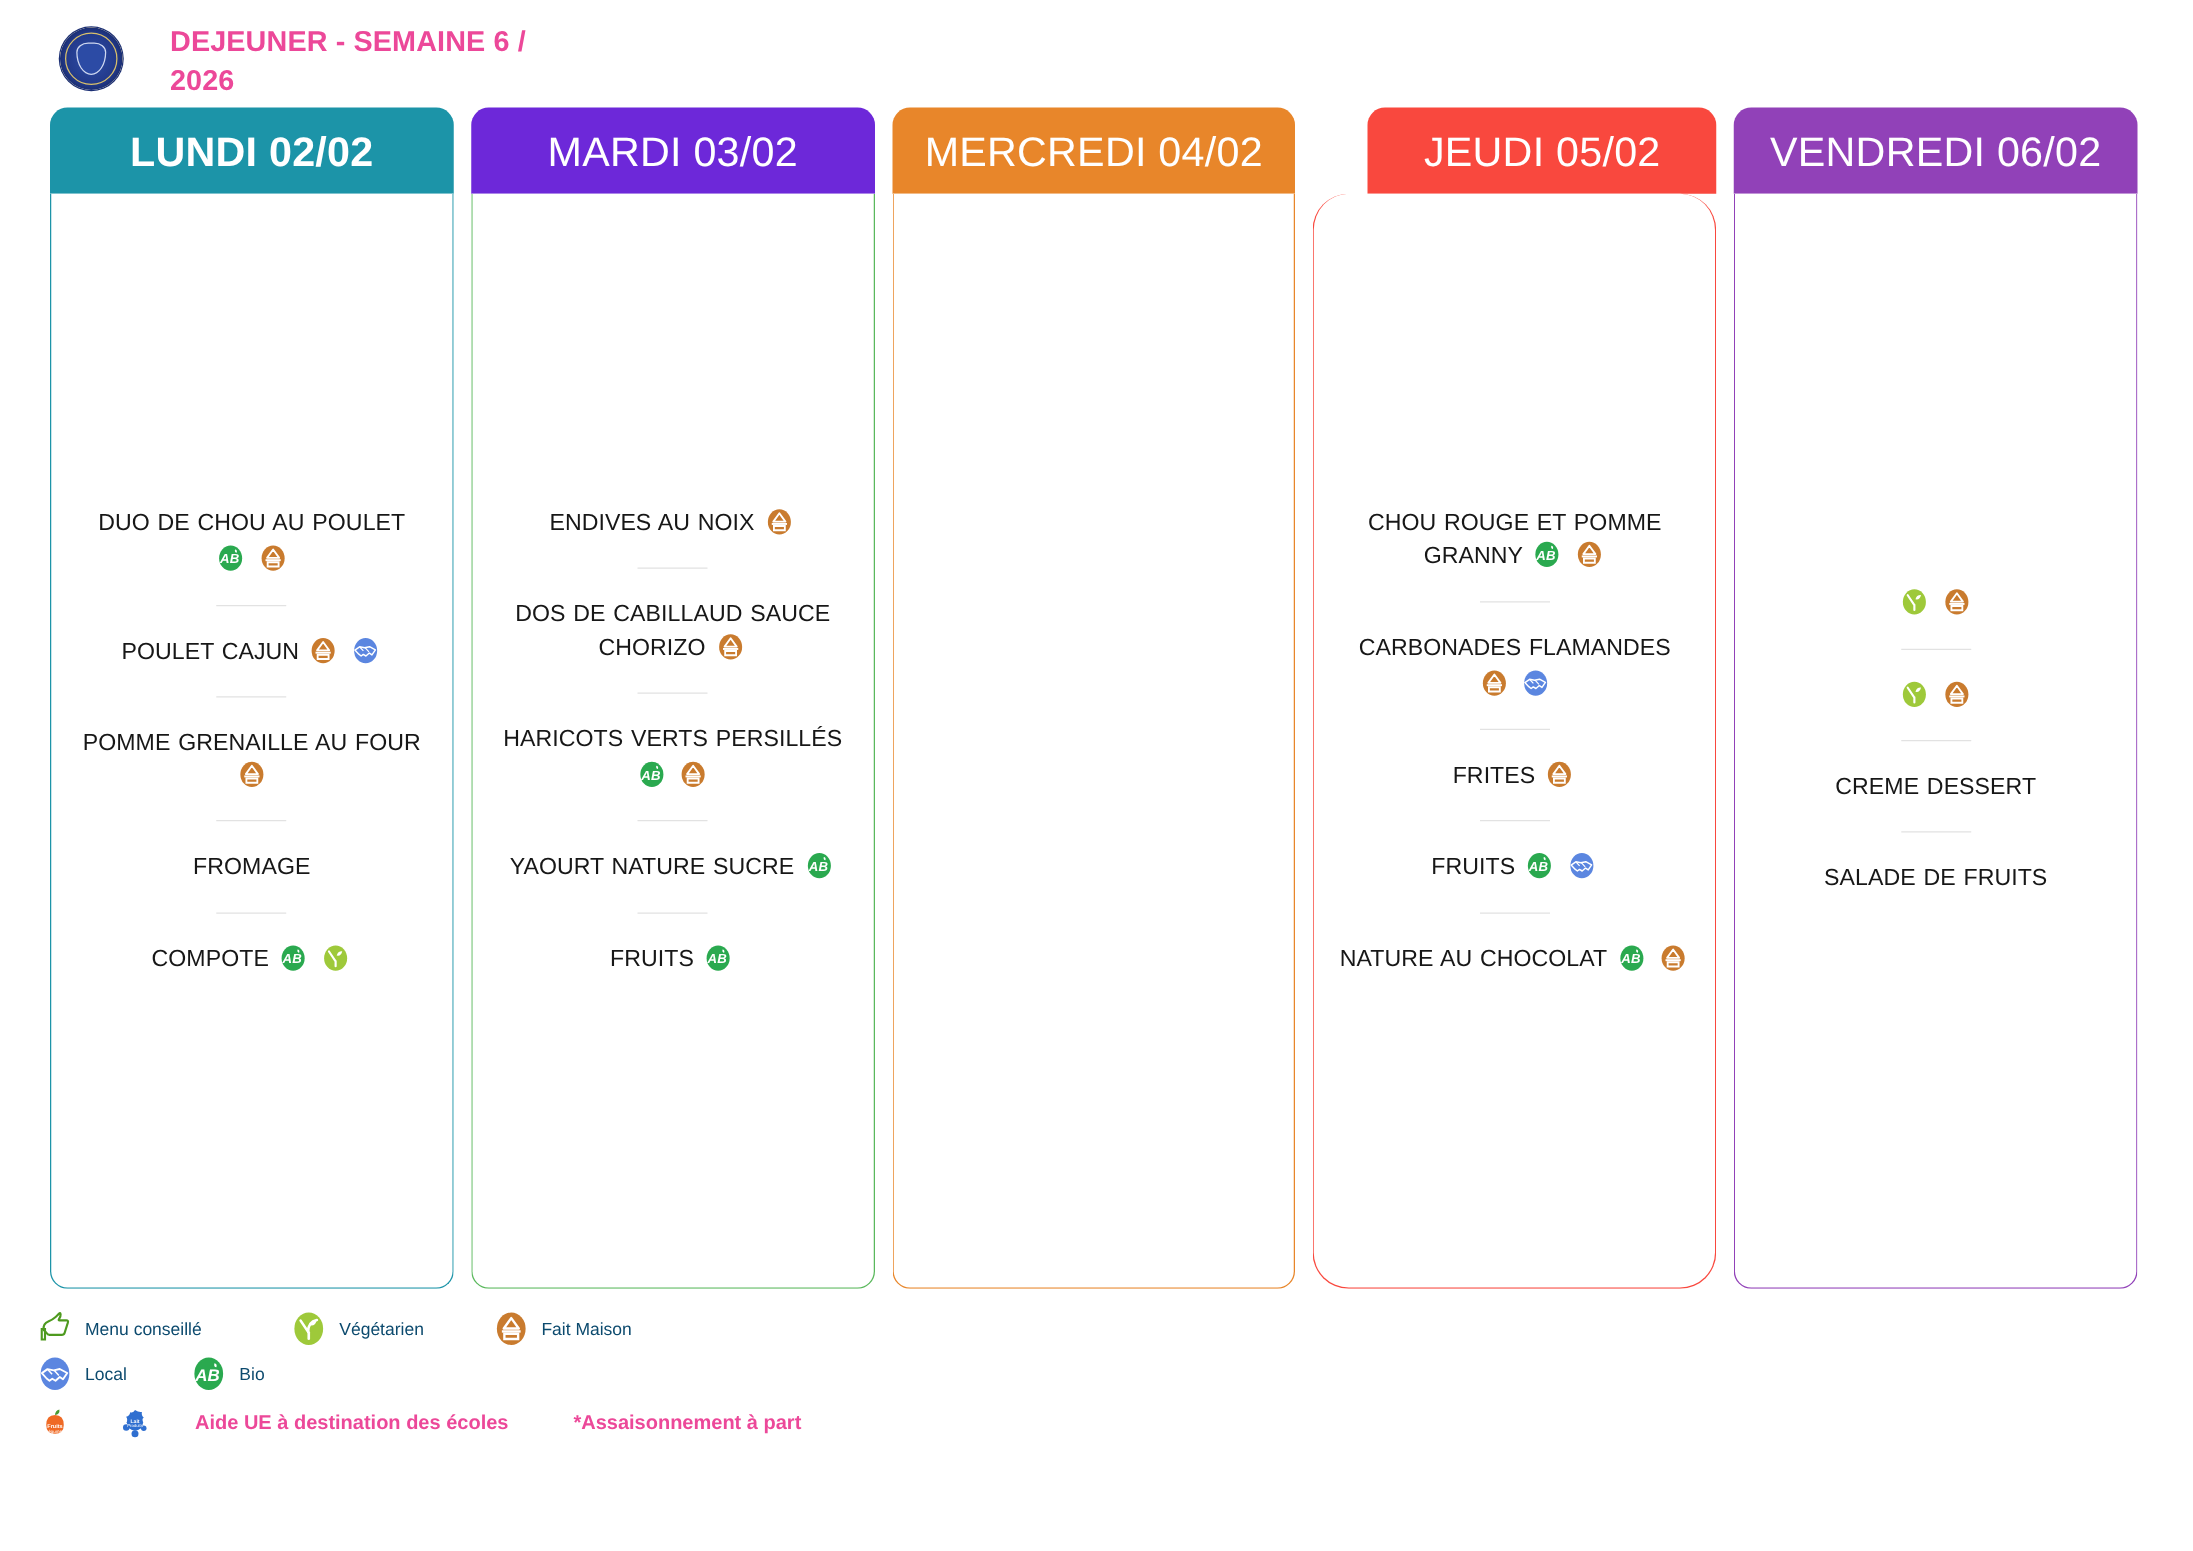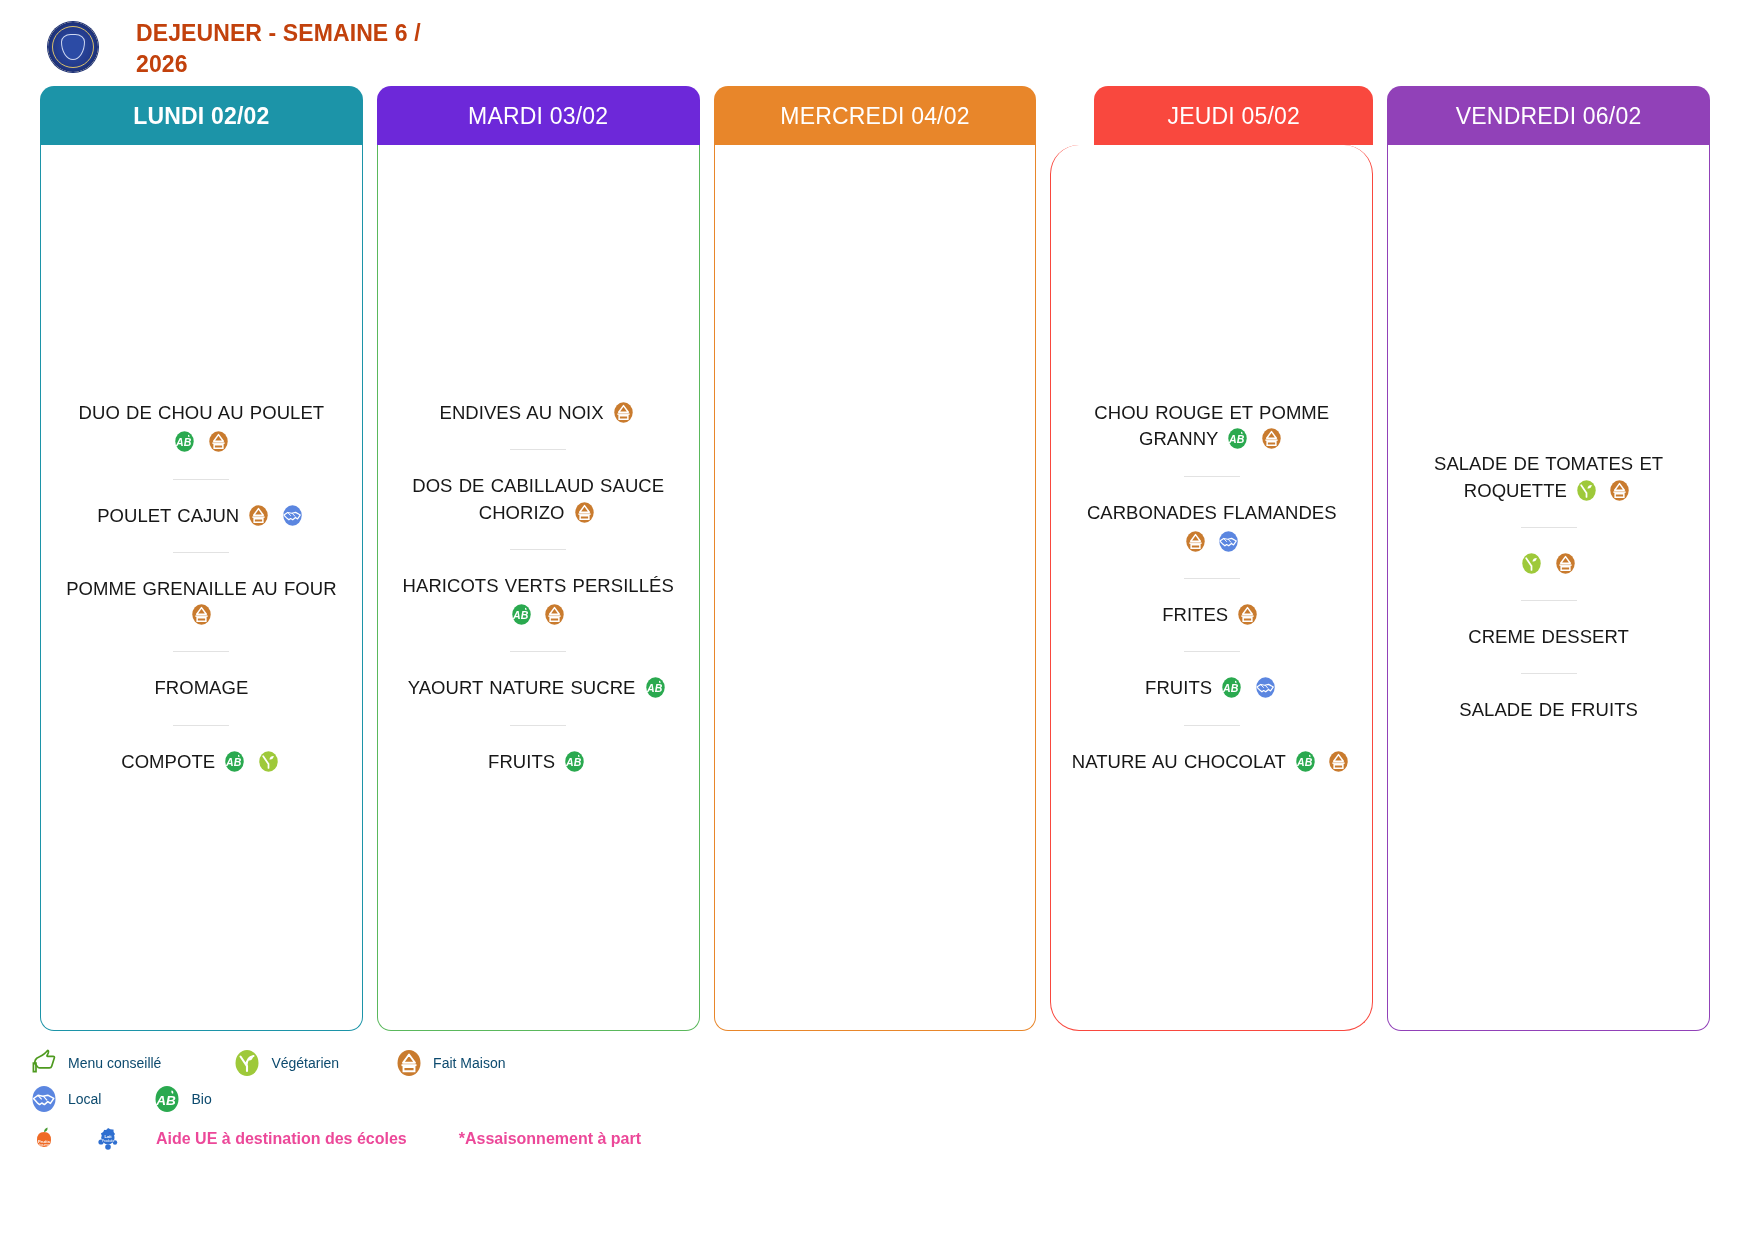--- a/index.html
+++ b/index.html
@@ -40,21 +40,21 @@
   .logo-ring {
     position: absolute;
     inset: 4px;
     border-radius: 50%;
     border: 1.5px solid #d9c06a;
   }
   .title {
     margin-left: 38px;
     font-size: 23px;
     font-weight: bold;
-    color: #c2410c;
+    color: #ec4899;
     line-height: 1.33;
     max-width: 300px;
     letter-spacing: 0.1px;
   }
 
   
   .week {
     display: flex;
     gap: 14px;
     padding: 0 44px 0 40px;
@@ -63,21 +63,21 @@
   .day {
     flex: 1 1 0;
     display: flex;
     flex-direction: column;
     min-width: 0;
   }
   .day-head {
     border-radius: 14px 14px 0 0;
     color: #ffffff;
     text-align: center;
-    font-size: 23px;
+    font-size: 33px;
     padding: 19px 4px 17px;
     letter-spacing: 0.2px;
     line-height: 1;
   }
   .day-head.bold { font-weight: bold; }
   .day-body {
     flex: 1 1 auto;
     border: 1px solid;
     border-top: none;
     border-radius: 0 0 14px 14px;
@@ -322,21 +322,21 @@
                   <rect x="8.2" y="17.1" width="15.6" height="2" fill="#ffffff"></rect>
                   <path d="M10.4 20.2 h11.2 v4.4 h-11.2 z" fill="none" stroke="#ffffff" stroke-width="1.9"></path>
                 </svg></span> </span></div>
         </div>
       </div>
     </div>
     <div class="day">
       <div class="day-head" style="background: rgb(145, 65, 184);">VENDREDI 06/02</div>
       <div class="day-body" style="border-color: rgb(145, 65, 184);">
         <div class="dishes">
-          <div class="dish"><span>SALADE DE TOMATES ET ROQUETTE</span><span> <span class="badge"><svg viewBox="0 0 32 32">
+          <div class="dish"><span> <span class="badge"><svg viewBox="0 0 32 32">
                   <ellipse cx="16" cy="16" rx="11.8" ry="13" fill="#9ec93a"></ellipse>
                   <path d="M9.2 9.2 l6.3 9.4 M16 19 l0 5.2" fill="none" stroke="#ffffff" stroke-width="2.2" stroke-linecap="round"></path>
                   <path d="M22.8 8.9 q-4.6 -0.2 -5.7 4.4 q4.5 1 5.7 -4.4 z" fill="#ffffff"></path>
                 </svg></span> <span class="badge"><svg viewBox="0 0 32 32">
                   <ellipse cx="16" cy="16" rx="11.8" ry="13" fill="#c97b2e"></ellipse>
                   <path d="M16 7.2 L22.2 15.7 L9.8 15.7 Z" fill="none" stroke="#ffffff" stroke-width="1.9" stroke-linejoin="round"></path>
                   <rect x="8.2" y="17.1" width="15.6" height="2" fill="#ffffff"></rect>
                   <path d="M10.4 20.2 h11.2 v4.4 h-11.2 z" fill="none" stroke="#ffffff" stroke-width="1.9"></path>
                 </svg></span> </span></div>
           <div class="sep"></div>

